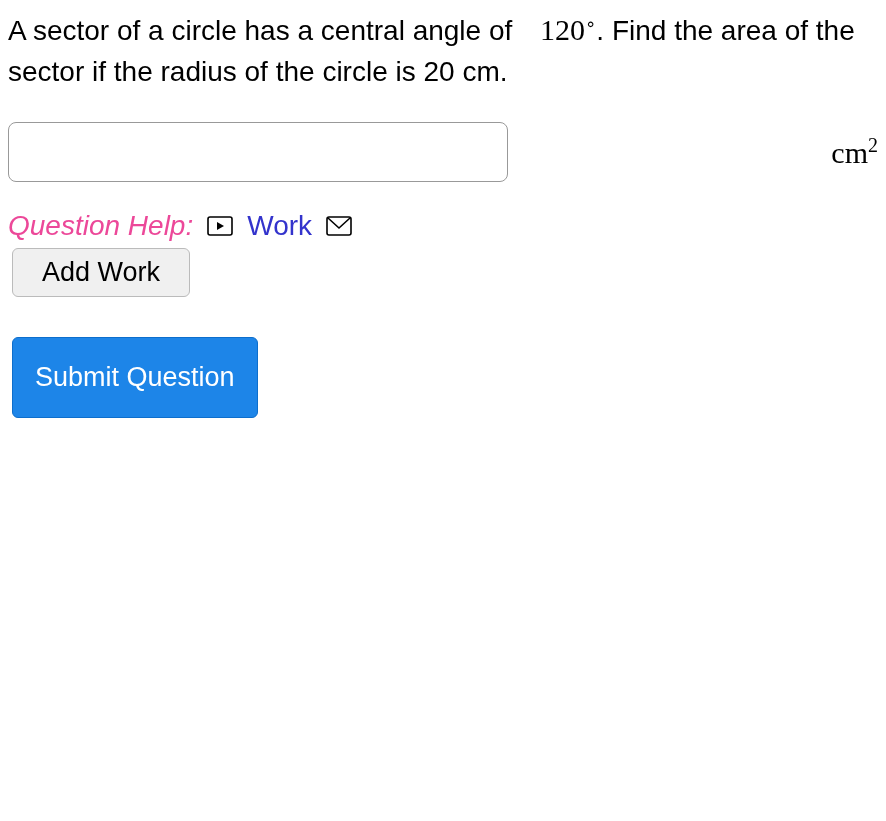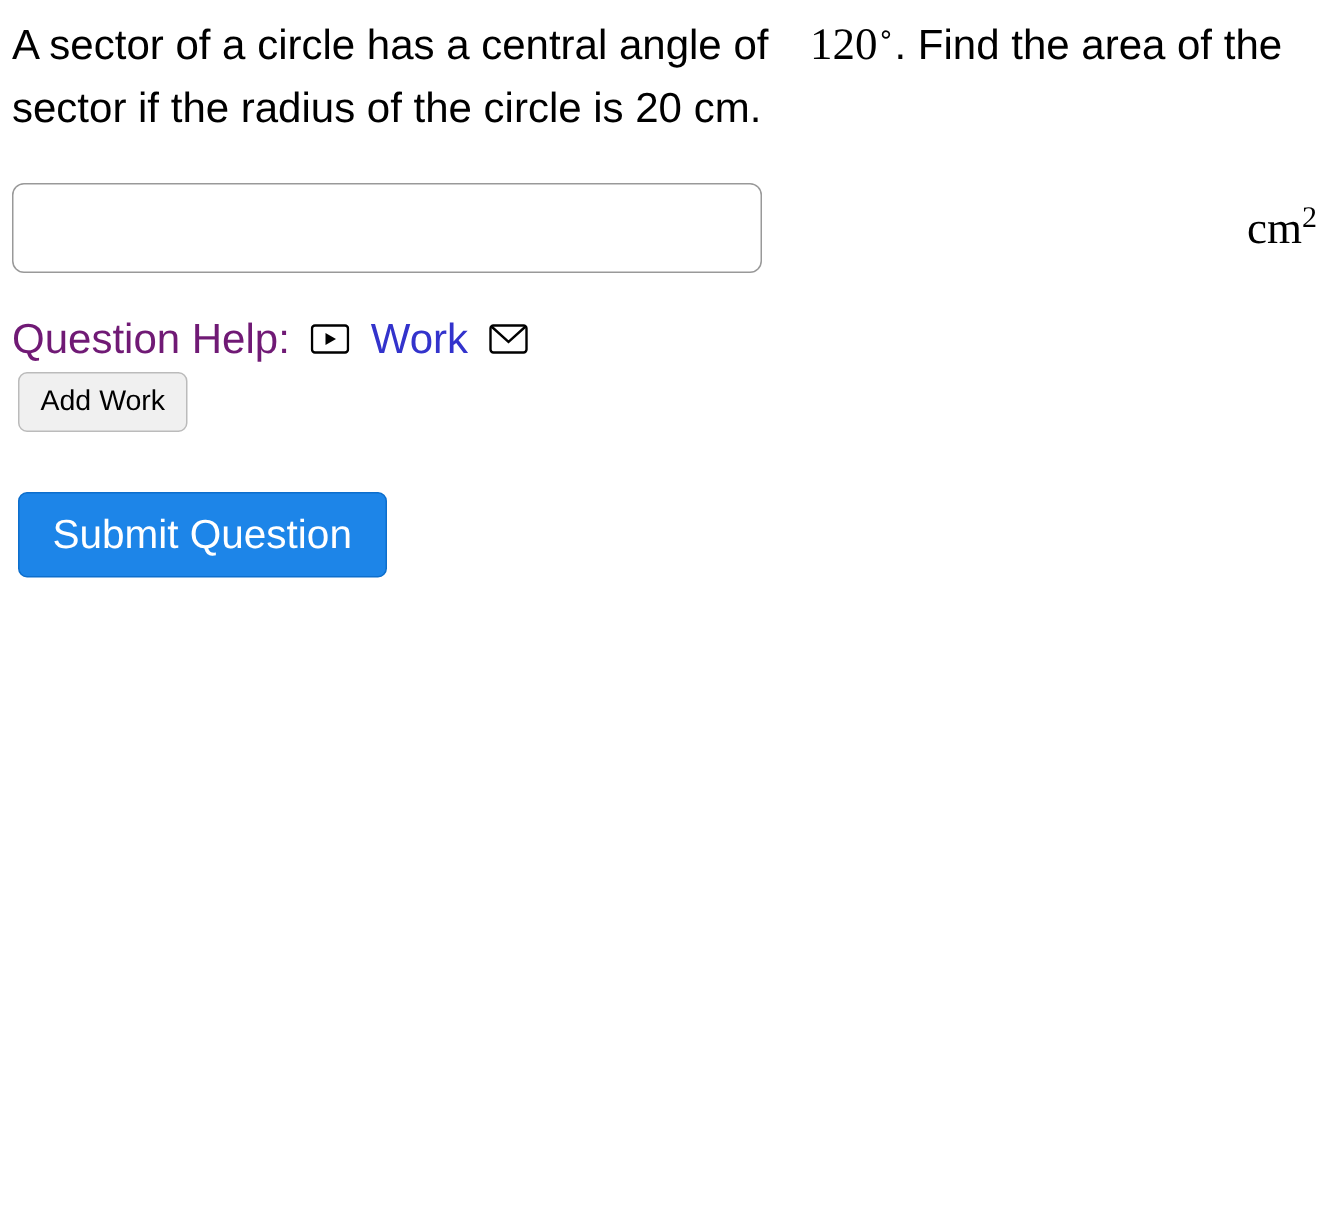--- a/index.html
+++ b/index.html
@@ -50,21 +50,22 @@
       vertical-align: super;
     }
     .help-row {
       display: flex;
       align-items: center;
       gap: 14px;
       font-size: 28px;
       margin-bottom: 6px;
     }
     .help-label {
-      color: #701a75;
+      color: #ec4899;
+      font-style: italic;
     }
     .help-link {
       color: #3333cc;
       display: inline-flex;
       align-items: center;
       gap: 6px;
       cursor: pointer;
     }
     .icon-box {
       display: inline-flex;
@@ -73,37 +74,37 @@
     }
     .icon-box svg {
       width: 26px;
       height: 22px;
       stroke: #000;
       stroke-width: 1.6;
       fill: none;
     }
     .add-work-btn {
       font-family: inherit;
-      font-size: 19px;
+      font-size: 27px;
       background: #f0f0f0;
       border: 1px solid #bbb;
       border-radius: 6px;
-      padding: 8px 14px;
+      padding: 8px 29px;
       cursor: pointer;
       margin-bottom: 40px;
       margin-left: 4px;
     }
     .submit-btn {
       font-family: inherit;
       font-size: 27px;
       background: #1d85e8;
       color: #fff;
       border: 1px solid #0d6ecc;
       border-radius: 6px;
-      padding: 12px 22px;
+      padding: 24px 22px;
       cursor: pointer;
       margin-left: 4px;
     }
   </style>
 </head>
 <body>
 
 
 
 <div class="question-text">

